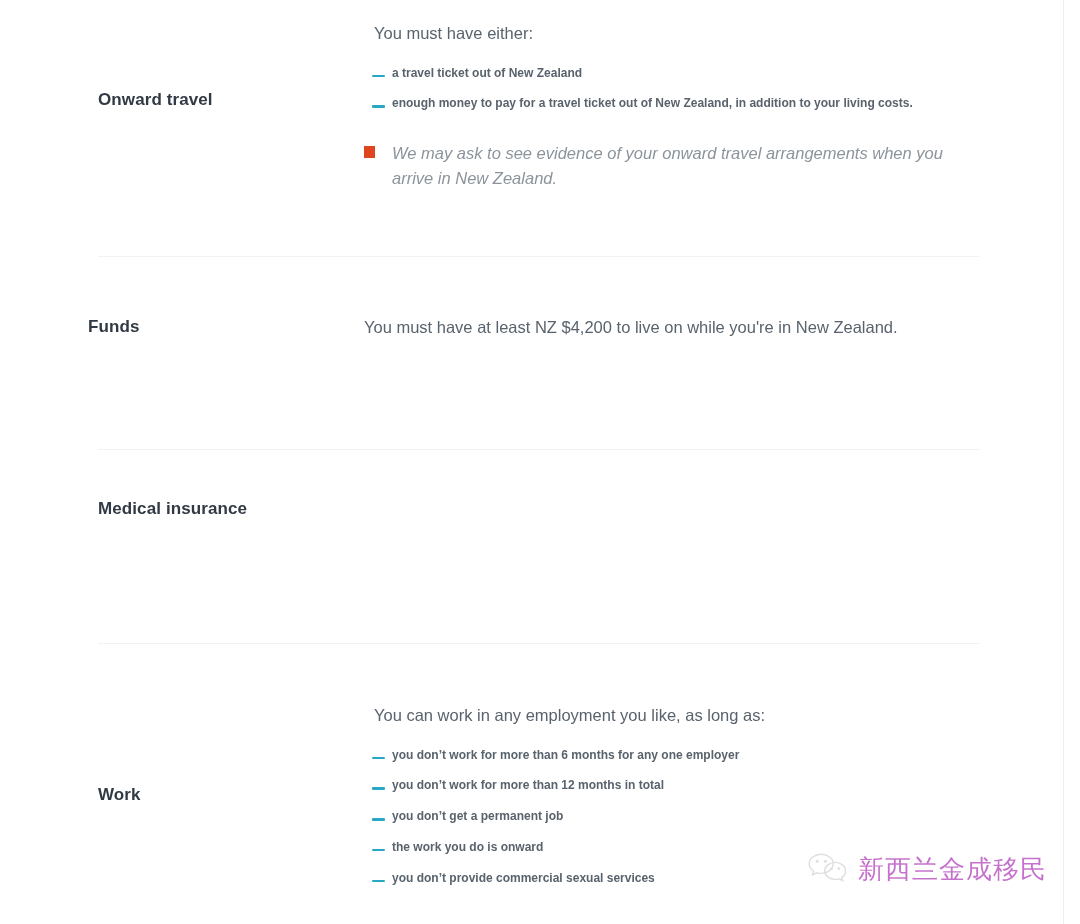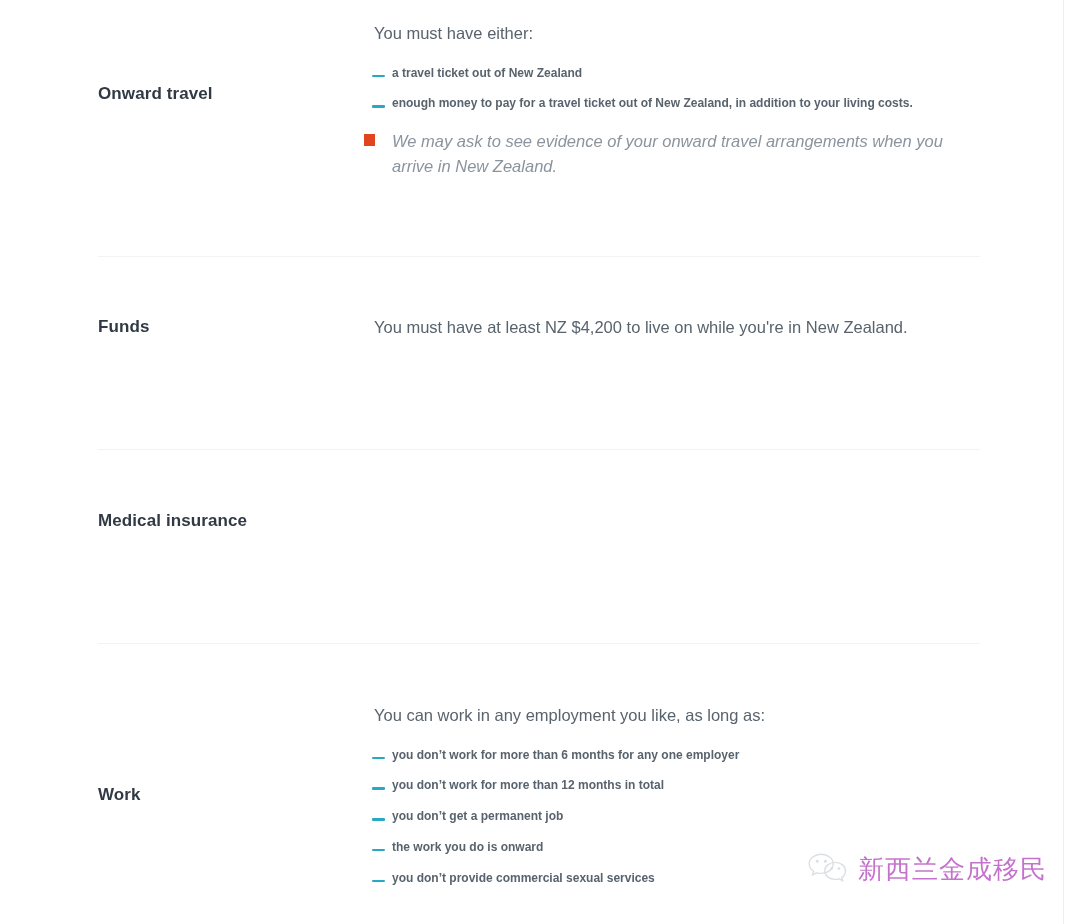--- a/index.html
+++ b/index.html
@@ -87,21 +87,21 @@
     left: 10px;
     top: 11px;
     width: 13px;
     height: 2.5px;
     background: #29a8c6;
     border-radius: 1px;
   }
 
   .note {
     position: relative;
-    margin-top: 16px;
+    margin-top: 28px;
     padding-left: 30px;
     font-style: italic;
     font-size: 16.5px;
     line-height: 1.5;
     color: #8b949c;
   }
   .note-marker {
     position: absolute;
     left: 2px;
     top: 5px;
@@ -112,23 +112,23 @@
 
   .divider {
     height: 1px;
     background: #f1f3f4;
     margin: 0;
   }
 
   
   #sec-onward      { position: absolute; left: 98px; top: 8px;   width: 884px; }
   #div-1           { position: absolute; left: 98px; top: 256px; width: 882px; }
-  #sec-funds       { position: absolute; left: 98px; top: 302px; width: 884px; }
+  #sec-funds       { position: absolute; left: 88px; top: 302px; width: 884px; }
   #div-2           { position: absolute; left: 98px; top: 449px; width: 882px; }
-  #sec-medical     { position: absolute; left: 98px; top: 508px; width: 884px; }
+  #sec-medical     { position: absolute; left: 98px; top: 496px; width: 884px; }
   #div-3           { position: absolute; left: 98px; top: 643px; width: 882px; }
   #sec-work        { position: absolute; left: 98px; top: 690px; width: 884px; }
 
   
   .watermark {
     position: absolute;
     left: 806px;
     top: 851px;
     display: flex;
     align-items: center;

